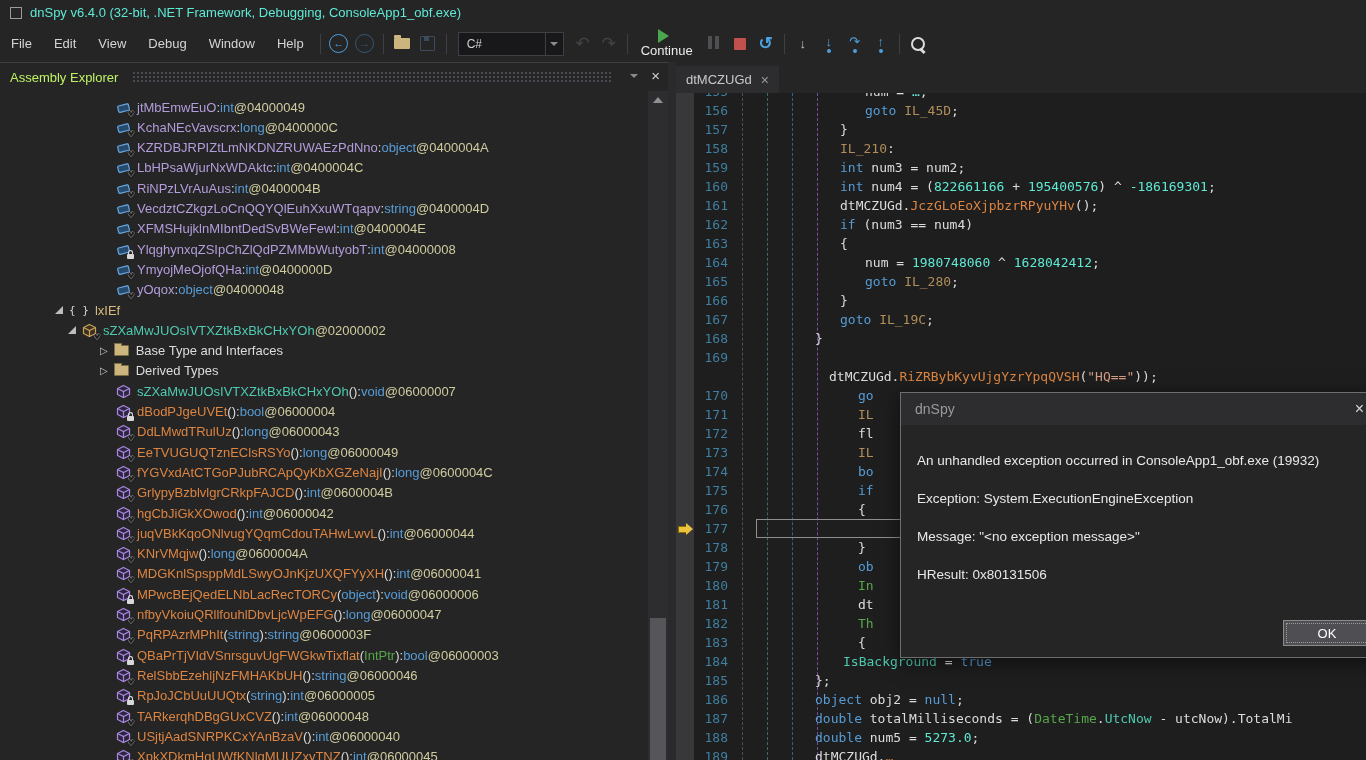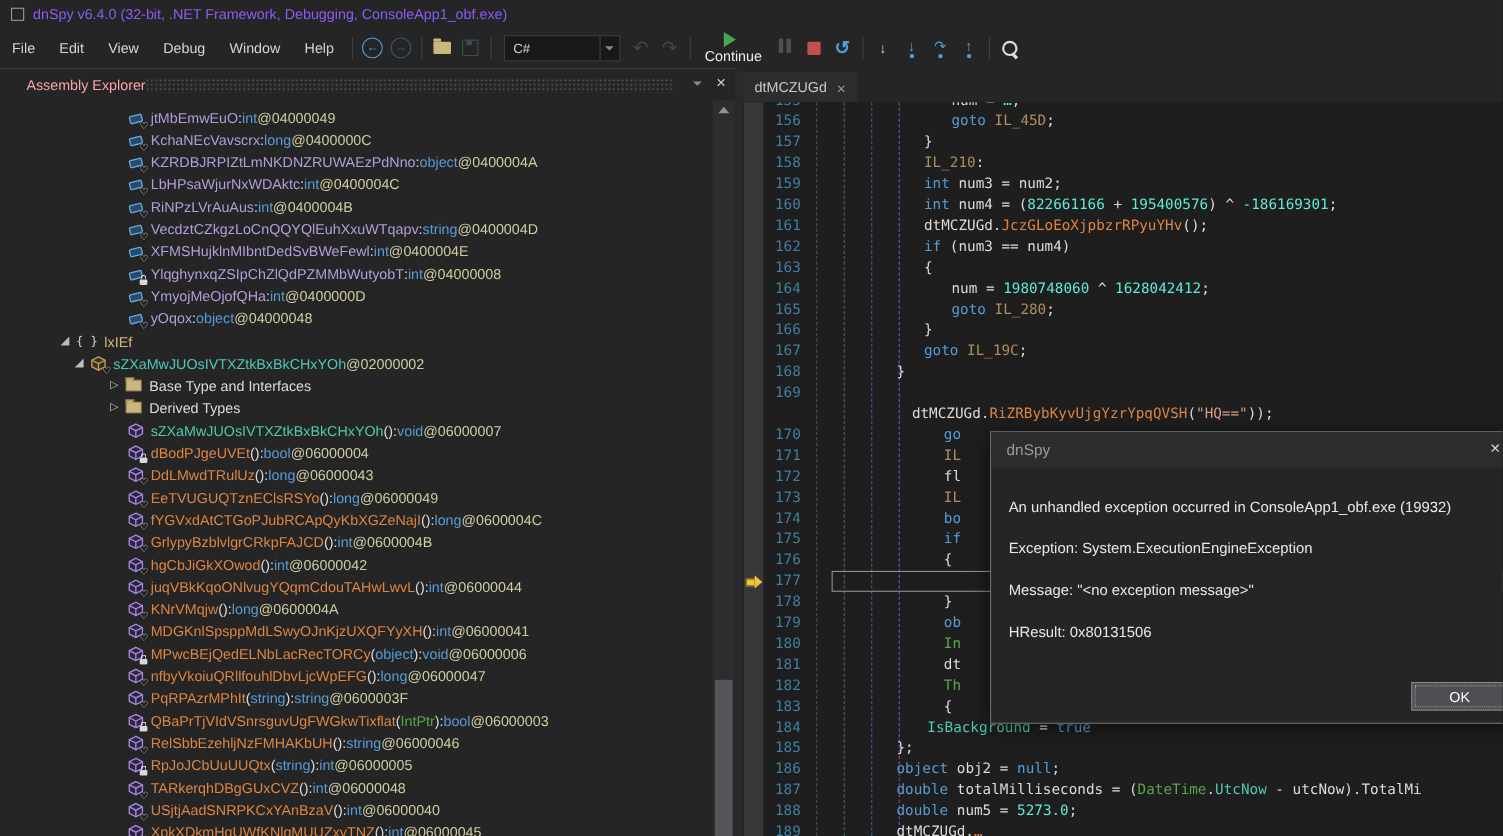--- a/index.html
+++ b/index.html
@@ -3,21 +3,21 @@
 <meta charset="utf-8">
 <style>
   html,body{margin:0;padding:0;background:#1e1e1e;width:1366px;height:760px;overflow:hidden;
     font-family:"Liberation Sans",sans-serif;-webkit-font-smoothing:antialiased;}
   #app{position:relative;width:1366px;height:760px;background:#252526;color:#ccc;}
 
   
   #titlebar{height:25px;display:flex;align-items:center;background:#252526;}
   .win-ico{position:relative;width:10px;height:10px;border:1.3px solid #9a9a9a;margin:0 8px 0 10px;background:#252526;}
   .win-ico::before{content:"";position:absolute;left:-5px;top:2px;width:10px;height:10px;border:1.3px solid #8a8a8a;background:#252526;z-index:-1;}
-  #title-text{color:#8b5cf6;font-size:13px;}
+  #title-text{color:#5eead4;font-size:13px;}
 
   
   #menurow{height:37px;display:flex;align-items:center;background:#252526;border-bottom:1px solid #2f2f33;}
   .menu-item{padding:4px 11px;font-size:13px;color:#d4d4d4;cursor:default;}
   .tb-sep{width:1px;height:20px;background:#3f3f46;margin:0 5px;}
   .tb-btn{display:flex;align-items:center;justify-content:center;width:26px;height:26px;}
   .nav-circle{width:17px;height:17px;border:1.6px solid #4da0dd;border-radius:50%;color:#4da0dd;
     display:flex;align-items:center;justify-content:center;font-size:11px;line-height:1;}
   .dim{opacity:.4;}
   .ico-folder-open{position:relative;width:16px;height:11px;background:#cdb67e;border-radius:1px;}
@@ -44,21 +44,21 @@
   .search-ico::after{content:"";position:absolute;left:8px;top:9px;width:2.5px;height:6px;background:#dcdcdc;transform:rotate(-45deg);}
 
   
   #main{position:absolute;top:62px;left:0;right:0;bottom:0;display:flex;}
   #left-panel{width:668px;position:relative;background:#252526;border-top:1px solid #3f3f46;}
   #splitter{width:8px;background:#2a2a2c;}
   #right-panel{flex:1;position:relative;background:#1e1e1e;}
 
   
   #ae-header{height:28px;display:flex;align-items:center;position:relative;background:#252526;}
-  #ae-title{font-size:13px;color:#fca5a5;padding-left:24px;white-space:nowrap;}
+  #ae-title{font-size:13px;color:#bef264;padding-left:10px;white-space:nowrap;}
   #ae-dots{position:absolute;left:132px;right:56px;top:8px;height:13px;
     background-image:radial-gradient(#4a4a52 1px,transparent 1.1px);background-size:4px 4px;}
   #ae-caret{position:absolute;right:30px;top:11px;}
   #ae-close{position:absolute;right:8px;top:4px;color:#d0d0d0;font-size:15px;}
 
   
   #tree{position:absolute;top:28px;left:0;right:0;bottom:0;overflow:hidden;background:#252526;}
   .trow{position:absolute;left:0;right:22px;height:20px;display:flex;align-items:center;
     font-size:13px;white-space:nowrap;}
   .tico{position:relative;width:15px;height:15px;flex:0 0 15px;margin-right:6px;}

